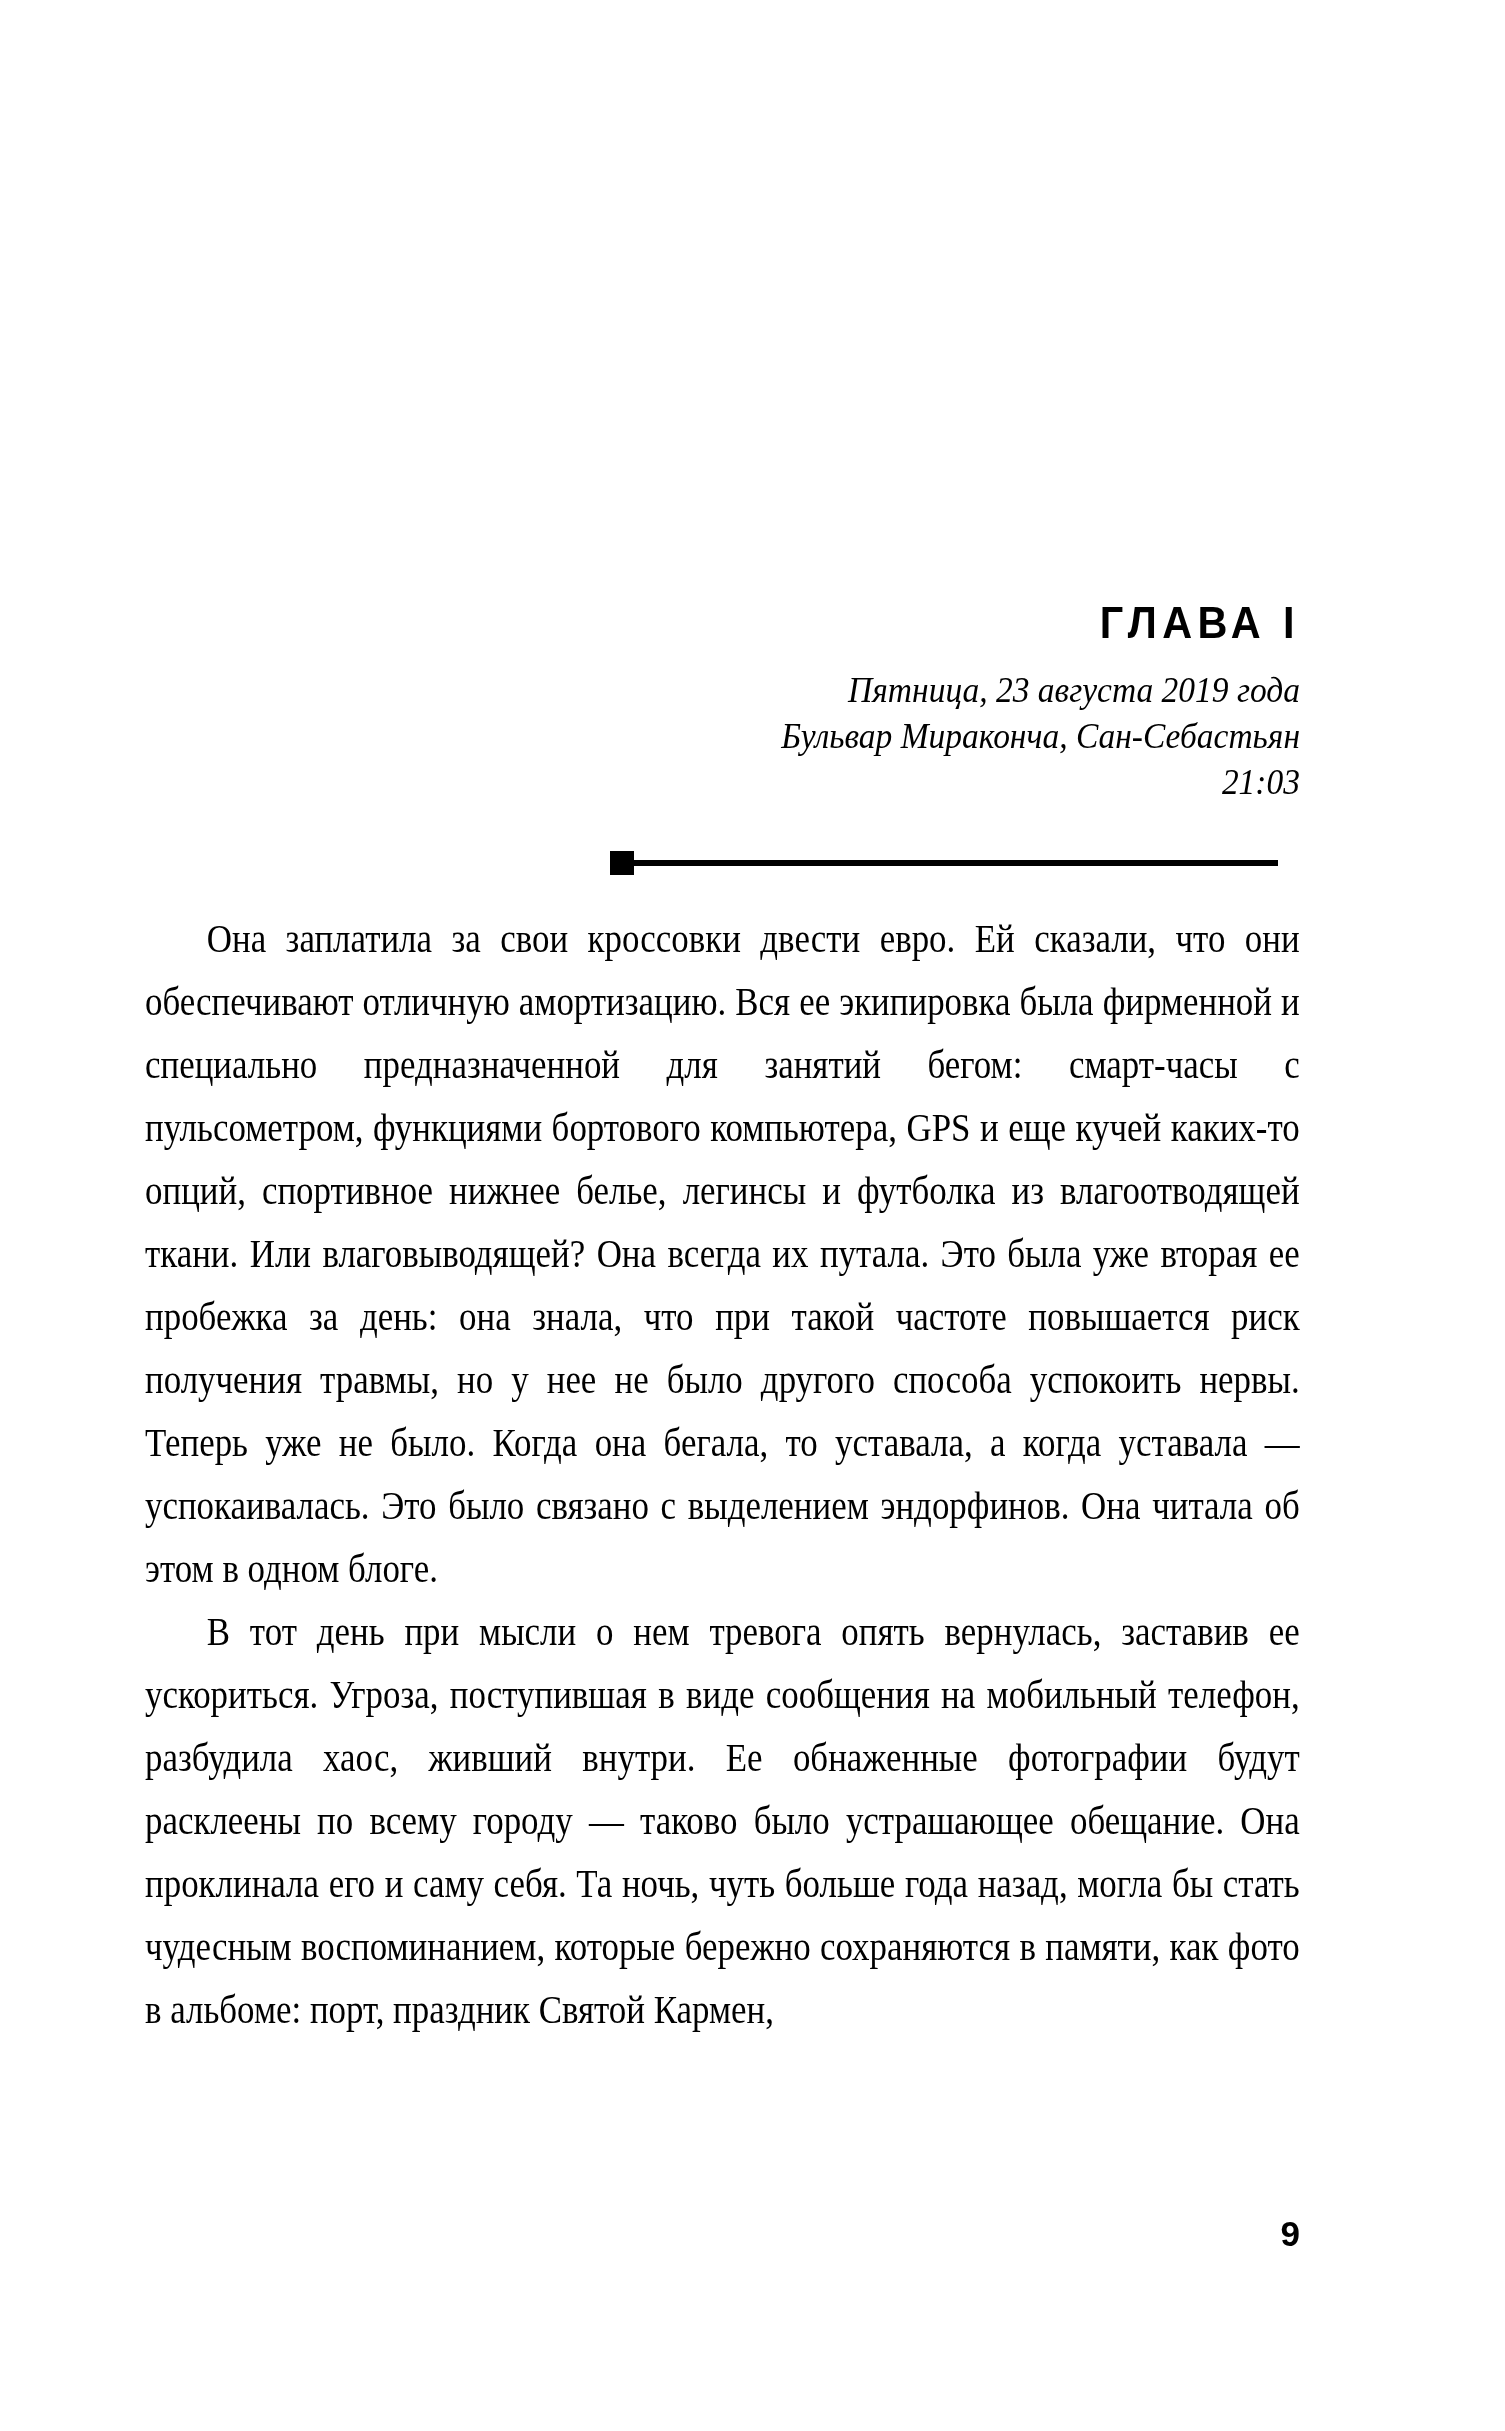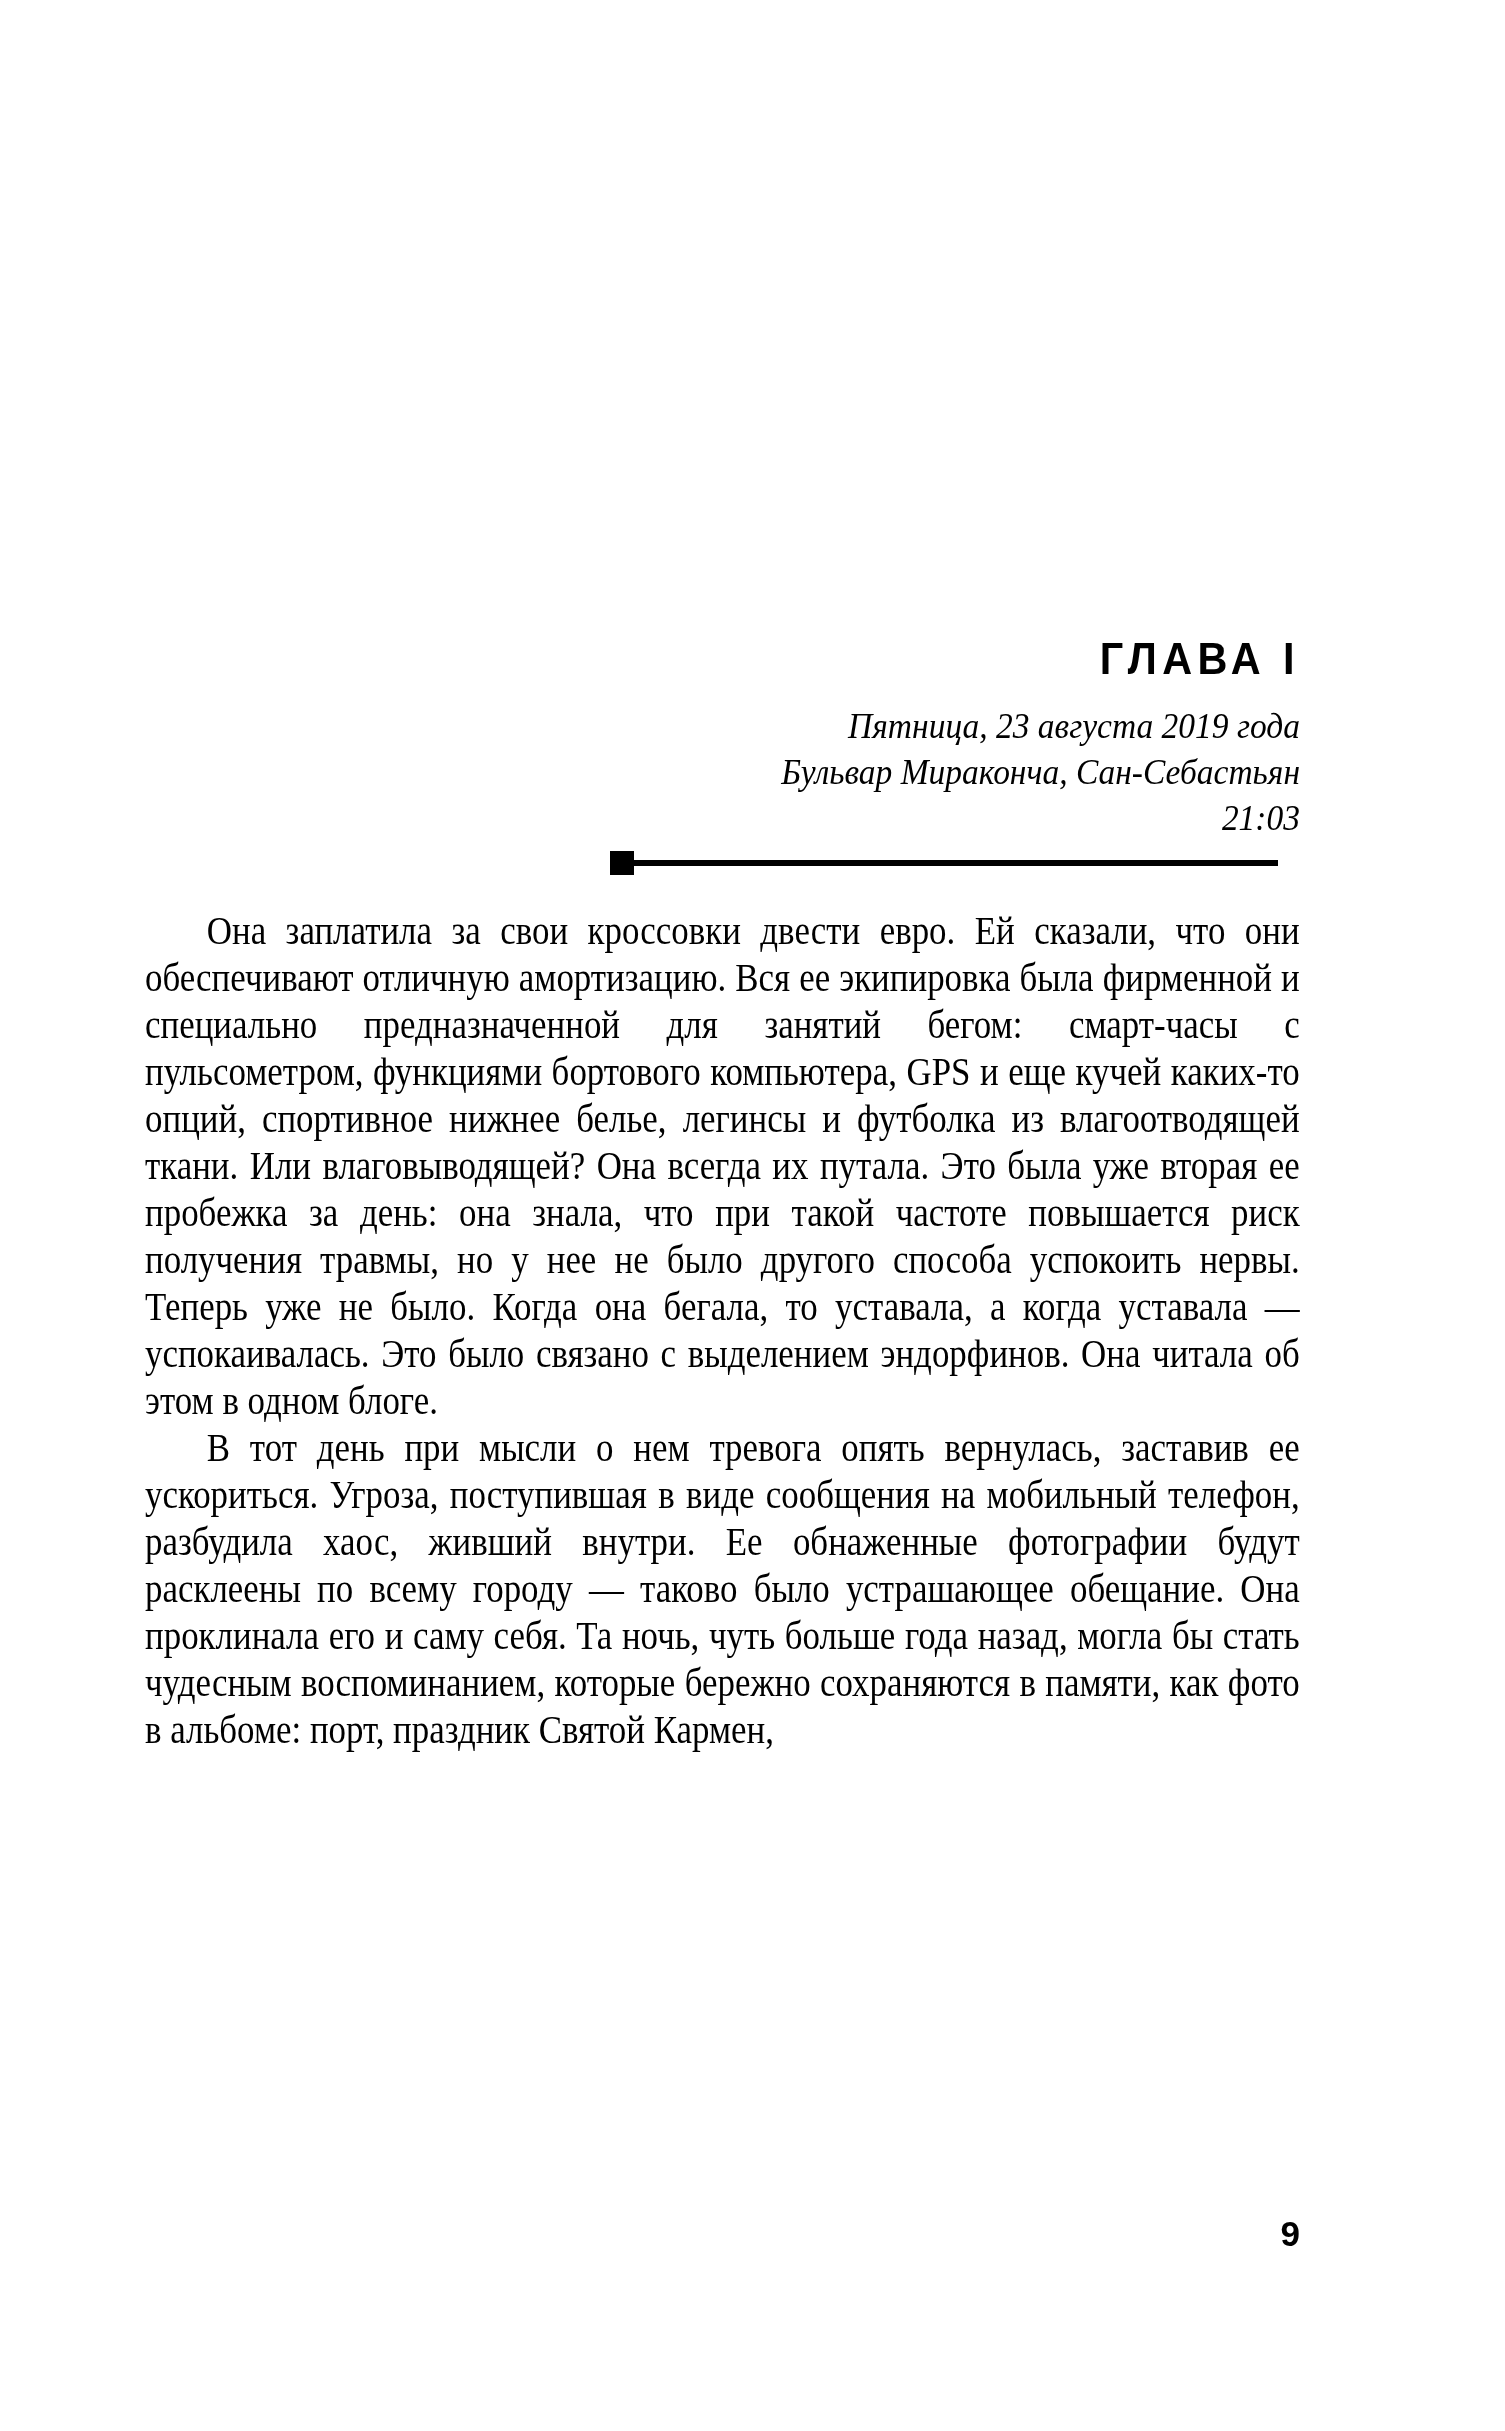--- a/index.html
+++ b/index.html
@@ -15,21 +15,21 @@
     height: 2432px;
     background: #ffffff;
     overflow: hidden;
     box-sizing: border-box;
   }
 
   
   .chapter-head {
     position: absolute;
     left: 145px;
-    top: 632px;
+    top: 596px;
     width: 1155px;
     text-align: right;
   }
 
   .chapter-title {
     font-family: "Liberation Sans", sans-serif;
     font-weight: 700;
     font-size: 45px;
     line-height: 53px;
     letter-spacing: 5.9px;
@@ -82,21 +82,21 @@
   }
 
   
   .body-copy {
     position: absolute;
     left: 145px;
     top: 907px;
     width: 1155px;
     font-family: "Liberation Serif", serif;
     font-size: 39px;
-    line-height: 47px;
+    line-height: 63px;
     color: #000000;
     text-align: justify;
     text-justify: inter-word;
     hyphens: manual;
   }
 
   .body-copy p {
     margin: 0;
     text-indent: 69px;
     transform: scaleX(0.895);

